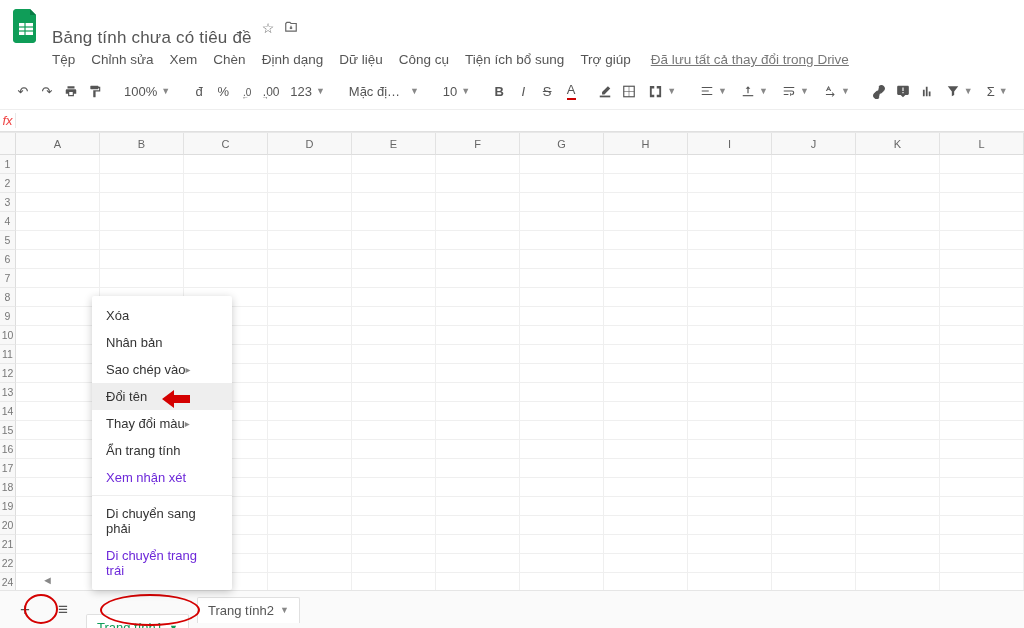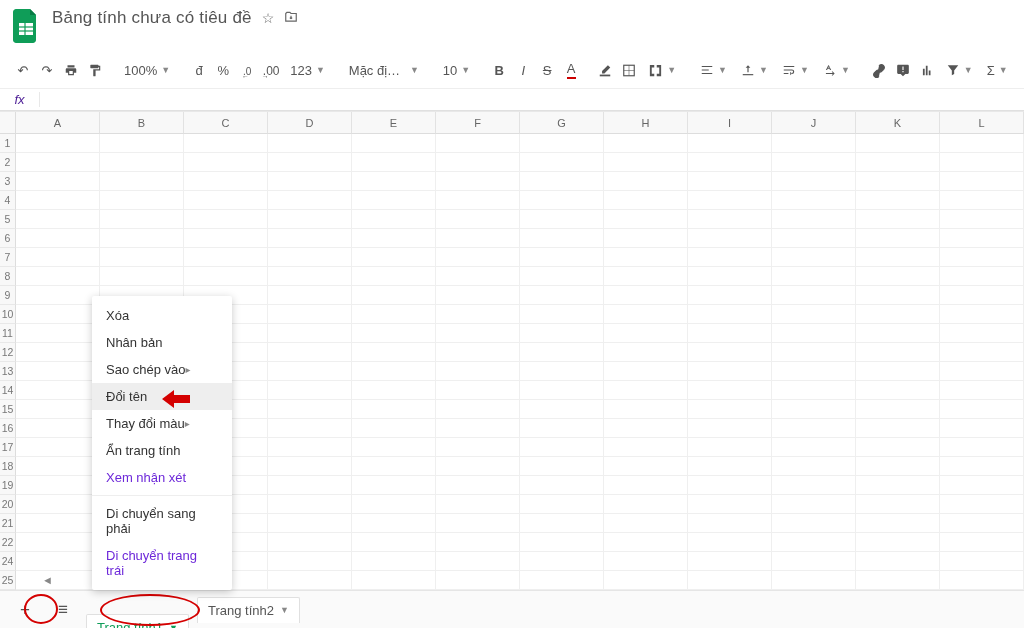--- a/index.html
+++ b/index.html
@@ -2,32 +2,32 @@
 <html><head>
 <meta charset="utf-8">
 <style>
 * { margin:0; padding:0; box-sizing:border-box; }
 body { font-family: Arial, sans-serif; background:#fff; width:1024px; height:628px; overflow:hidden; position:relative; font-size:13px; color:#444; }
 .header { display:flex; align-items:flex-start; padding:6px 10px 0 10px; }
 .logo { width:32px; height:40px; margin-right:10px; display:flex; align-items:center; justify-content:center; }
 .logo svg { width:26px; height:34px; }
 .titlebar { flex:1; }
 .title-row { display:flex; align-items:center; gap:10px; padding-top:2px; }
-.doc-title { font-size:17px; color:#555; letter-spacing:0.2px; }
+.doc-title { font-size:17px; color:#555; letter-spacing:0.2px;margin-top:20px; }
 .star, .move { color:#666; font-size:14px; }
 .menu-row { display:flex; gap:16px; margin-top:4px; font-size:13.5px; color:#555; }
 .menu-item { cursor:pointer; }
 .save-link { color:#777; text-decoration:underline; margin-left:4px; }
 .toolbar { display:flex; align-items:center; padding:6px 12px; gap:2px; border-bottom:1px solid #eee; margin-top:6px; font-size:13px; color:#555; flex-wrap:nowrap; }
 .tbtn { min-width:22px; height:24px; display:flex; align-items:center; justify-content:center; border-radius:2px; cursor:pointer; padding:0 4px; }
 .tsep { width:1px; height:20px; background:#ddd; margin:0 4px; }
 .tdrop { display:flex; align-items:center; gap:2px; padding:0 6px; height:24px; cursor:pointer; }
 .caret { font-size:9px; color:#888; margin-left:2px; }
 .fx-bar { display:flex; align-items:center; border-bottom:1px solid #e0e0e0; height:22px; }
-.fx-label { width:40px; text-align:center; color:#4c1d95; font-style:italic; font-size:13px; border-right:1px solid #e8e8e8; }
+.fx-label { width:16px; text-align:center; color:#ef4444; font-style:italic; font-size:13px; border-right:1px solid #e8e8e8; }
 .grid { position:relative; overflow:hidden; border-top:1px solid #e8e8e8; }
 .col-headers { display:flex; position:sticky; top:0; }
 .corner { width:40px; height:22px; background:#f8f8f8; border-right:1px solid #ddd; border-bottom:1px solid #ddd; }
 .col-h { flex:0 0 84px; width:84px; height:22px; background:#f8f8f8; border-right:1px solid #e2e2e2; border-bottom:1px solid #ddd; text-align:center; font-size:11px; color:#666; line-height:22px; }
 .row { display:flex; }
 .row-h { width:40px; height:19px; background:#f8f8f8; border-right:1px solid #ddd; border-bottom:1px solid #e8e8e8; text-align:center; font-size:10.5px; color:#777; line-height:19px; }
 .cell { flex:0 0 84px; width:84px; height:19px; border-right:1px solid #efefef; border-bottom:1px solid #efefef; }
 .context-menu { position:absolute; left:92px; top:296px; width:140px; background:#fff; box-shadow:0 2px 8px rgba(0,0,0,0.22); border-radius:2px; padding:6px 0; z-index:100; font-size:13px; }
 .cm-item { padding:6px 14px; display:flex; align-items:center; justify-content:flex-start; cursor:pointer; color:#333; }
 .cm-item.disabled { color:#6d28d9; cursor:default; }
@@ -61,20 +61,32 @@
     <div class="title-row">
       <span class="doc-title">Bảng tính chưa có tiêu đề</span>
       <span class="star">☆</span>
       <span class="move">
         <svg width="14" height="14" viewBox="0 0 24 24">
             <path fill="none" stroke="#666" stroke-width="2" d="M3 6l2-2h5l2 2h9v13H3z"></path>
             <path fill="none" stroke="#666" stroke-width="2" d="M12 10v5m0 0l-2-2m2 2l2-2"></path>
           </svg>
       </span>
     </div>
+    <div class="menu-row">
+      <span class="menu-item">Tệp</span>
+      <span class="menu-item">Chỉnh sửa</span>
+      <span class="menu-item">Xem</span>
+      <span class="menu-item">Chèn</span>
+      <span class="menu-item">Định dạng</span>
+      <span class="menu-item">Dữ liệu</span>
+      <span class="menu-item">Công cụ</span>
+      <span class="menu-item">Tiện ích bổ sung</span>
+      <span class="menu-item">Trợ giúp</span>
+      <span class="save-link">Đã lưu tất cả thay đổi trong Drive</span>
+    </div>
   </div>
 </div>
 
 <div class="toolbar">
   <div class="tbtn">↶</div>
   <div class="tbtn">↷</div>
   <div class="tbtn">
       <svg width="15" height="15" viewBox="0 0 24 24">
         <path fill="#555" d="M19 8H5c-1.1 0-2 .9-2 2v6h4v4h10v-4h4v-6c0-1.1-.9-2-2-2zm-4 10H9v-5h6v5zM18 3H6v4h12V3z"></path>
       </svg>

